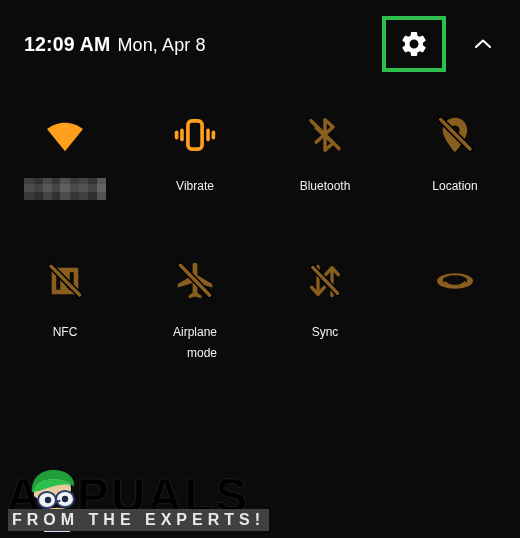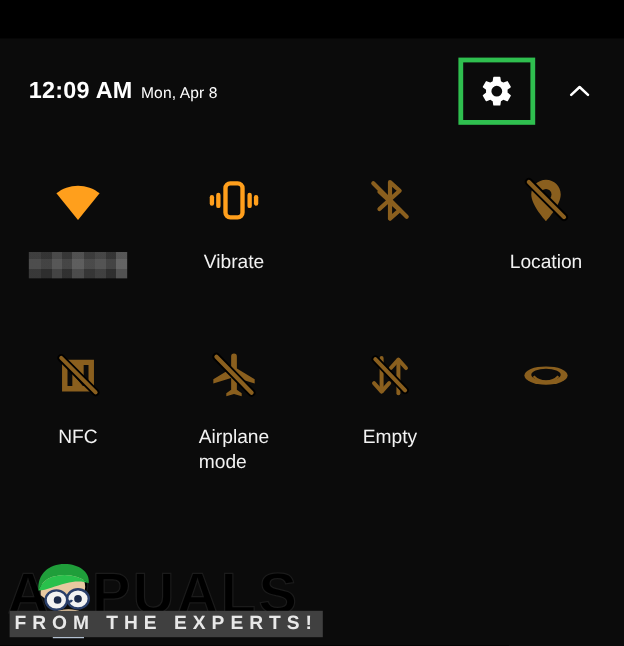--- a/index.html
+++ b/index.html
@@ -13,21 +13,20 @@
     overflow: hidden;
     font-family: "Liberation Sans", sans-serif;
     position: relative;
     -webkit-font-smoothing: antialiased;
   }
 
   #panel {
     position: absolute;
     inset: 0;
     background: #0b0b0b;
-    margin-top: 32px;
   }
 
   
   .header {
     position: absolute;
     left: 0; top: 0;
     width: 520px;
     height: 88px;
     display: flex;
     align-items: center;
@@ -39,21 +38,21 @@
     white-space: nowrap;
   }
   .clock-time {
     color: #ffffff;
     font-size: 19.5px;
     font-weight: bold;
     letter-spacing: 0.2px;
   }
   .clock-date {
     color: #ffffff;
-    font-size: 13px;
+    font-size: 18px;
     font-weight: normal;
     margin-left: 7px;
     letter-spacing: 0.1px;
   }
   .header-right {
     margin-left: auto;
     display: flex;
     align-items: center;
     margin-right: 22px;
   }
@@ -98,23 +97,23 @@
     width: 54px;
     height: 54px;
     display: flex;
     align-items: center;
     justify-content: center;
   }
   .tile-icon svg { display: block; overflow: visible; }
   .tile-label {
     margin-top: 14px;
     color: #f2f2f2;
-    font-size: 16px;
+    font-size: 12px;
     line-height: 21px;
-    text-align: left;
+    text-align: right;
     max-width: 124px;
     white-space: pre-line;
   }
 
   
   .censored {
     margin-top: 16px;
     width: 82px;
     height: 22px;
     background-color: #181818;
@@ -224,20 +223,21 @@
       <span class="tile-label">Vibrate</span>
     </div>
 
     <div class="tile">
       <span class="tile-icon">
         <svg width="44" height="44" viewBox="0 0 24 24" fill="none" stroke="#8a5f1e" stroke-width="1.9" stroke-linecap="round" stroke-linejoin="round">
           <path d="M7.2 8.1 16.4 16.4 12 20.3V3.7l4.4 3.9L7.2 15.9"></path>
           <line x1="4.4" y1="4.2" x2="19.6" y2="19.4"></line>
         </svg>
       </span>
+      <span class="tile-label">Bluetooth</span>
     </div>
 
     <div class="tile">
       <span class="tile-icon">
         <svg width="44" height="44" viewBox="0 0 24 24">
           <path d="M12 2.6c-3.7 0-6.7 3-6.7 6.7 0 5 6.7 12.1 6.7 12.1s6.7-7.1 6.7-12.1c0-3.7-3-6.7-6.7-6.7zm0 9.2a2.5 2.5 0 1 1 0-5 2.5 2.5 0 0 1 0 5z" fill="#8a5f1e"></path>
           <line x1="4.2" y1="3.6" x2="20.2" y2="19.6" stroke="#000000" stroke-width="3.6" stroke-linecap="round"></line>
           <line x1="4.2" y1="3.6" x2="20.2" y2="19.6" stroke="#8a5f1e" stroke-width="1.9" stroke-linecap="round"></line>
         </svg>
       </span>
@@ -274,21 +274,21 @@
       <span class="tile-icon">
         <svg width="42" height="42" viewBox="0 0 24 24" fill="none" stroke="#8a5f1e" stroke-width="1.9" stroke-linecap="round" stroke-linejoin="round">
           <line x1="8.0" y1="3.6" x2="8.0" y2="19.4"></line>
           <polyline points="4.4,15.6 8.0,19.6 11.6,15.6"></polyline>
           <line x1="16.0" y1="20.4" x2="16.0" y2="4.6"></line>
           <polyline points="12.4,8.4 16.0,4.4 19.6,8.4"></polyline>
           <line x1="5.0" y1="4.2" x2="19.2" y2="19.0" stroke="#000000" stroke-width="3.6"></line>
           <line x1="5.0" y1="4.2" x2="19.2" y2="19.0"></line>
         </svg>
       </span>
-      <span class="tile-label">Empty</span>
+      <span class="tile-label">Sync</span>
     </div>
 
 
     <div class="tile">
       <span class="tile-icon">
         <svg width="46" height="46" viewBox="0 0 24 24">
           <ellipse cx="12" cy="12" rx="9.4" ry="4.0" fill="#8a5f1e"></ellipse>
           <path d="M5.6 11.6a6.4 2.6 0 0 1 12.8 0 6.4 2.6 0 0 1-12.8 0z" fill="#0b0b0b"></path>
           <path d="M6.6 12.3c1.4 1.5 3.2 2.2 5.4 2.2s4.0-.7 5.4-2.2" fill="none" stroke="#8a5f1e" stroke-width="1.0"></path>
         </svg>

